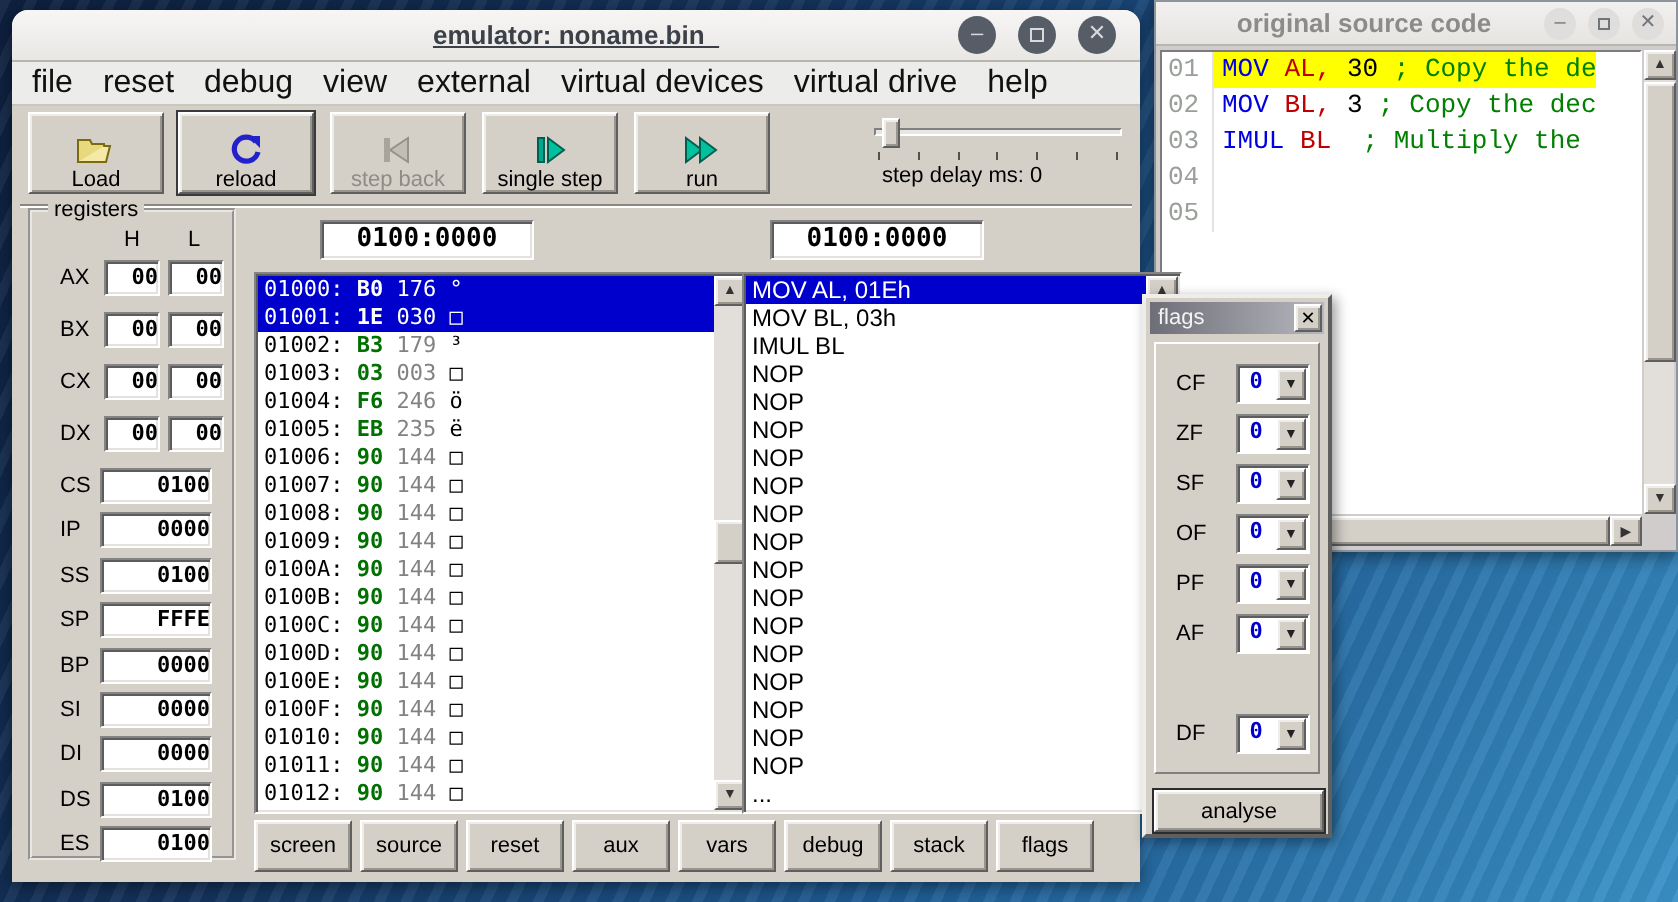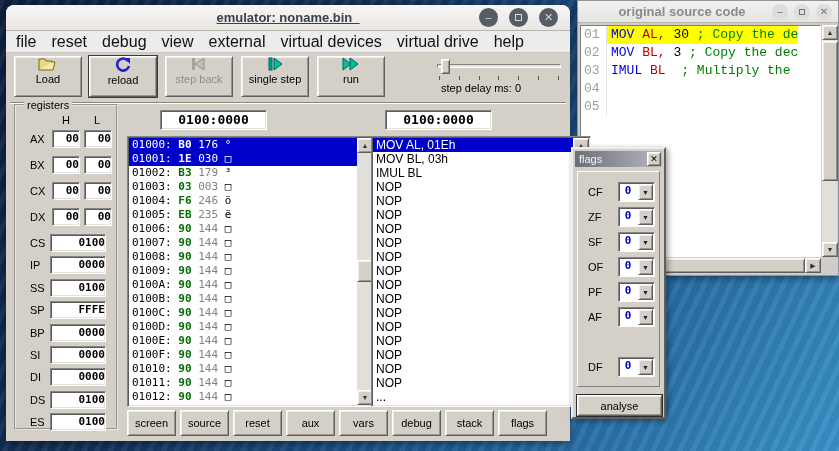--- a/index.html
+++ b/index.html
@@ -52,21 +52,21 @@
 
   .menu-bar {
     height:22px; display:flex; align-items:center; gap:15px; padding-left:10px;
     background:#ececea; border-bottom:1px solid #c9c5bf; font-size:16px; color:#111;
   }
   .menu-item { cursor:default; }
 
   .toolbar { position:absolute; left:0; top:49px; width:100%; height:46px; }
   .tool-btn {
     position:absolute; top:2px; width:68px; height:41px;
-    display:flex; flex-direction:column; align-items:center; justify-content:flex-start; gap:2px;
+    display:flex; flex-direction:column; align-items:center; justify-content:flex-end; gap:2px;
     font-size:11px; color:#000;
   }
   .tool-btn.default { outline:1px solid #3a3a3a; }
   .tool-btn.disabled { color:#8f8c86; }
   .sep-line {
     position:absolute; left:4px; right:4px; top:97px; height:2px;
     border-top:1px solid #8b877f; border-bottom:1px solid #ffffff;
   }
   .slider-zone { position:absolute; left:425px; top:3px; width:132px; height:40px; font-size:11px; }
   .slider-track { position:absolute; left:6px; right:2px; top:7px; height:4px;

